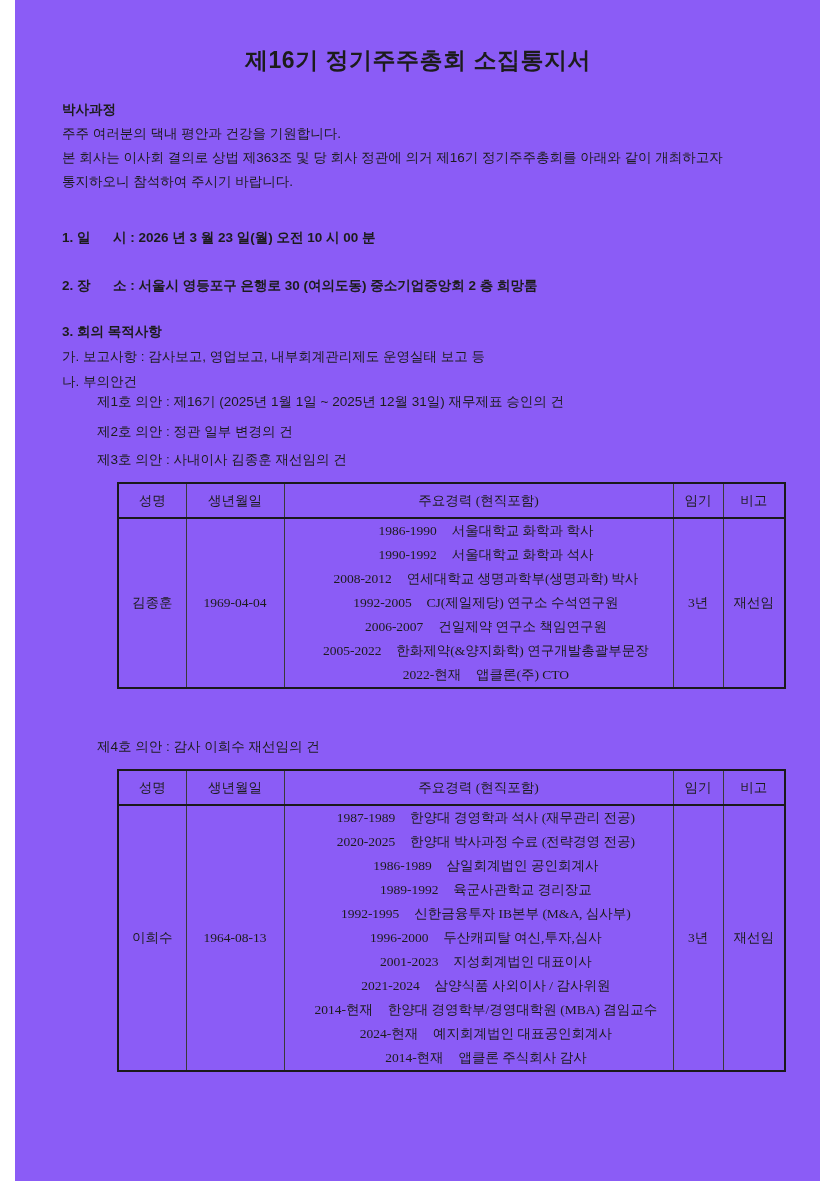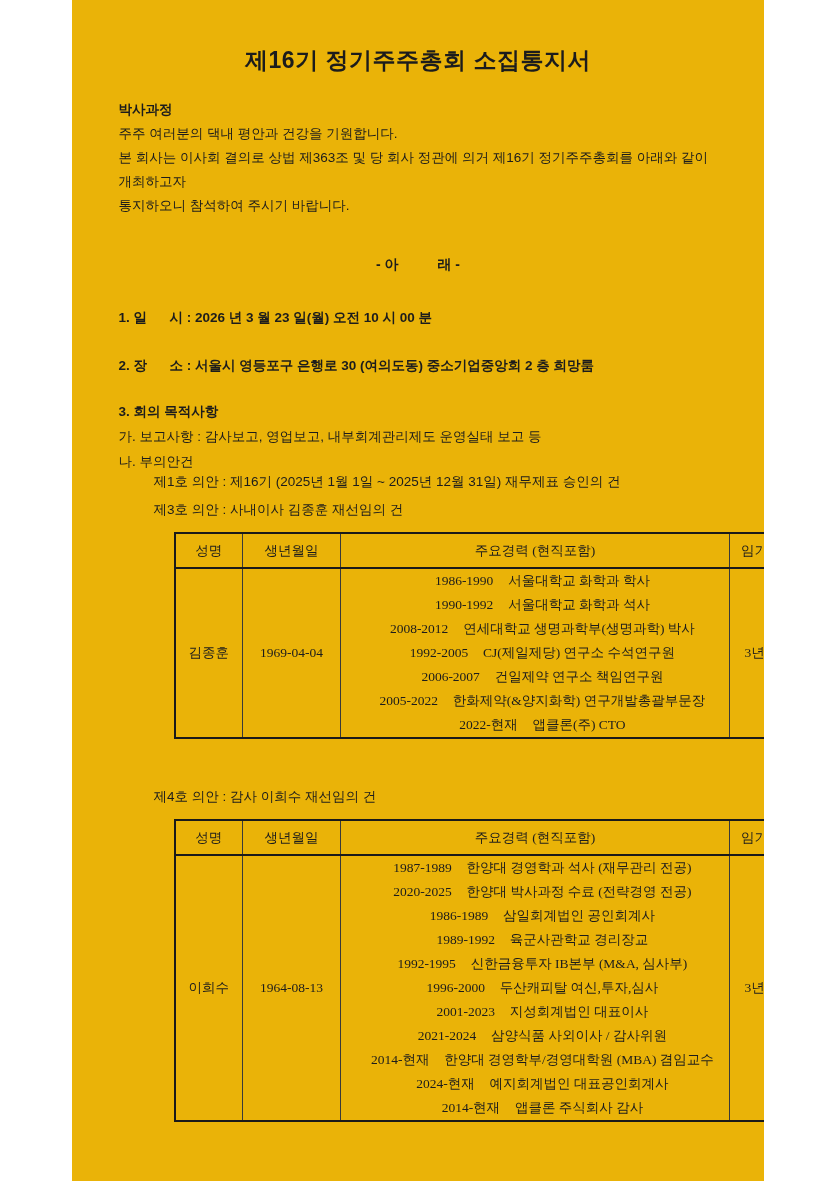--- a/index.html
+++ b/index.html
@@ -1,22 +1,22 @@
 <!DOCTYPE html>
 <html lang="ko"><head>
 <meta charset="utf-8">
 <title>제16기 정기주주총회 소집통지서</title>
 <style>
   html, body { margin: 0; padding: 0; background: #ffffff; }
   .page {
     position: relative;
-    width: 692px;
+    width: 805px;
     height: 1181px;
     margin: 0 auto;
-    background: #eab308;
+    background: #8b5cf6;
     color: #1c1c1c;
     font-family: "Liberation Sans", "DejaVu Sans", sans-serif;
     box-sizing: border-box;
     padding: 45px 46px 0 47px;
     overflow: hidden;
   }
   .doc-title {
     text-align: center;
     font-size: 23px;
     font-weight: 700;
@@ -82,30 +82,30 @@
 
   <h1 class="doc-title">제16기 정기주주총회 소집통지서</h1>
 
   <div class="greeting">
     <p class="salutation">박사과정</p>
     <p>주주 여러분의 댁내 평안과 건강을 기원합니다.</p>
     <p>본 회사는 이사회 결의로 상법 제363조 및 당 회사 정관에 의거 제16기 정기주주총회를 아래와 같이 개최하고자</p>
     <p>통지하오니 참석하여 주시기 바랍니다.</p>
   </div>
 
-  <div class="divider-line">- 아          래 -</div>
 
   <div class="item item-1">1. 일      시 : 2026 년 3 월 23 일(월) 오전 10 시 00 분</div>
   <div class="item item-2">2. 장      소 : 서울시 영등포구 은행로 30 (여의도동) 중소기업중앙회 2 층 희망룸</div>
   <div class="item item-3">3. 회의 목적사항</div>
 
   <div class="sub-item">가. 보고사항 : 감사보고, 영업보고, 내부회계관리제도 운영실태 보고 등</div>
   <div class="sub-item">나. 부의안건</div>
 
   <div class="agenda agenda-1">제1호 의안 : 제16기 (2025년 1월 1일 ~ 2025년 12월 31일) 재무제표 승인의 건</div>
+  <div class="agenda agenda-2">제2호 의안 : 정관 일부 변경의 건</div>
   <div class="agenda agenda-3">제3호 의안 : 사내이사 김종훈 재선임의 건</div>
 
   <table class="roster">
     <colgroup>
       <col class="col-name">
         <col class="col-birth">
         <col class="col-career">
         <col class="col-term">
         <col class="col-note">
     </colgroup>

